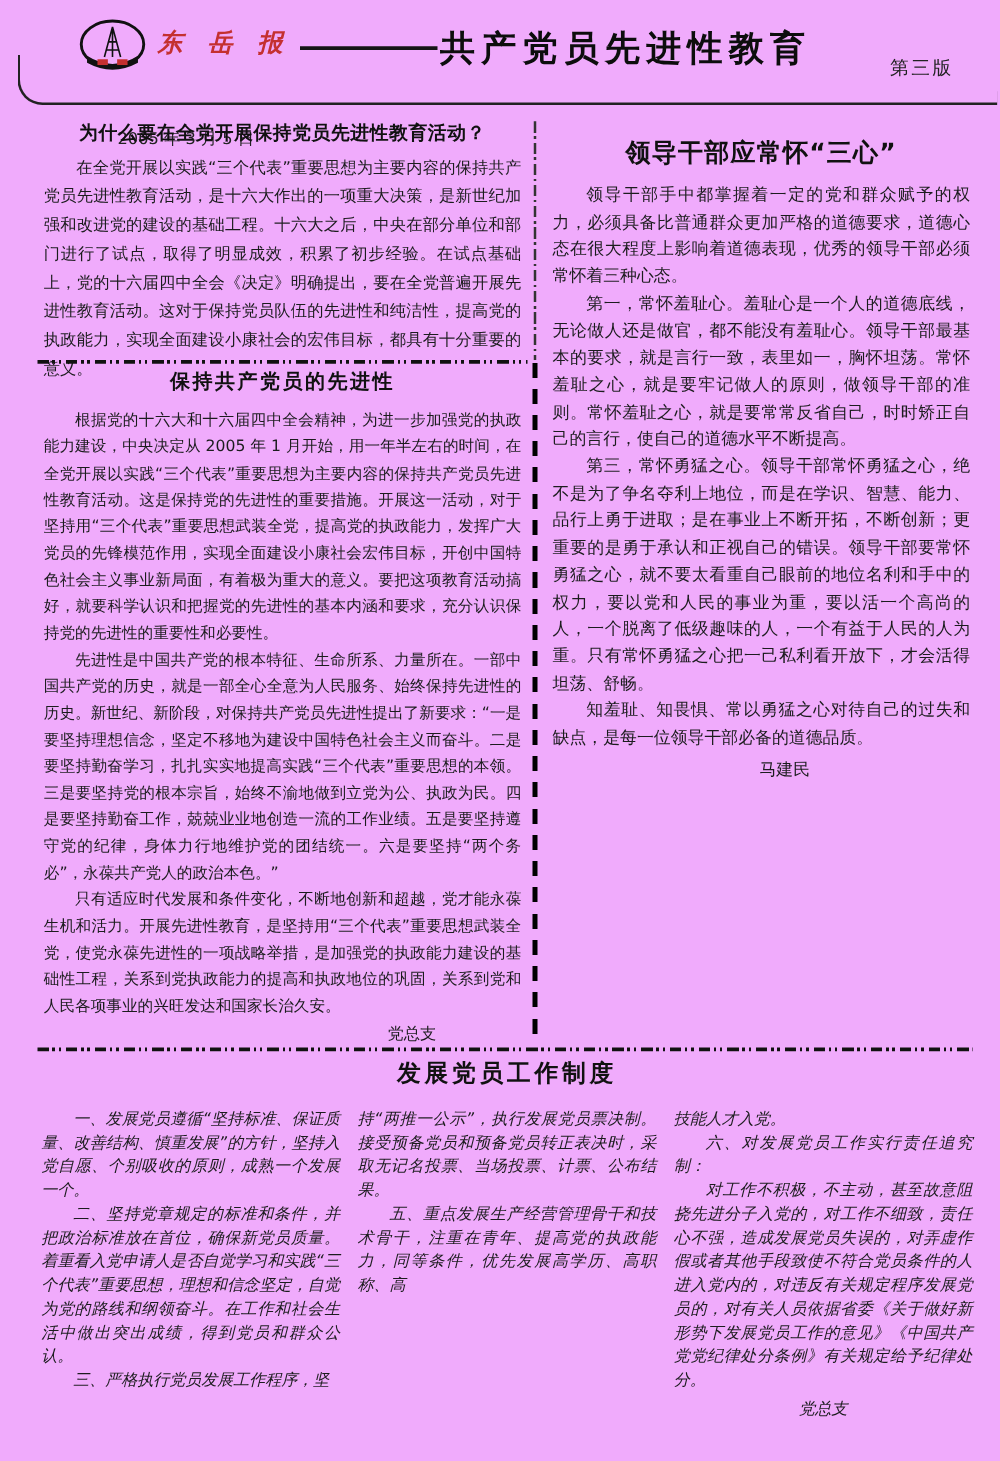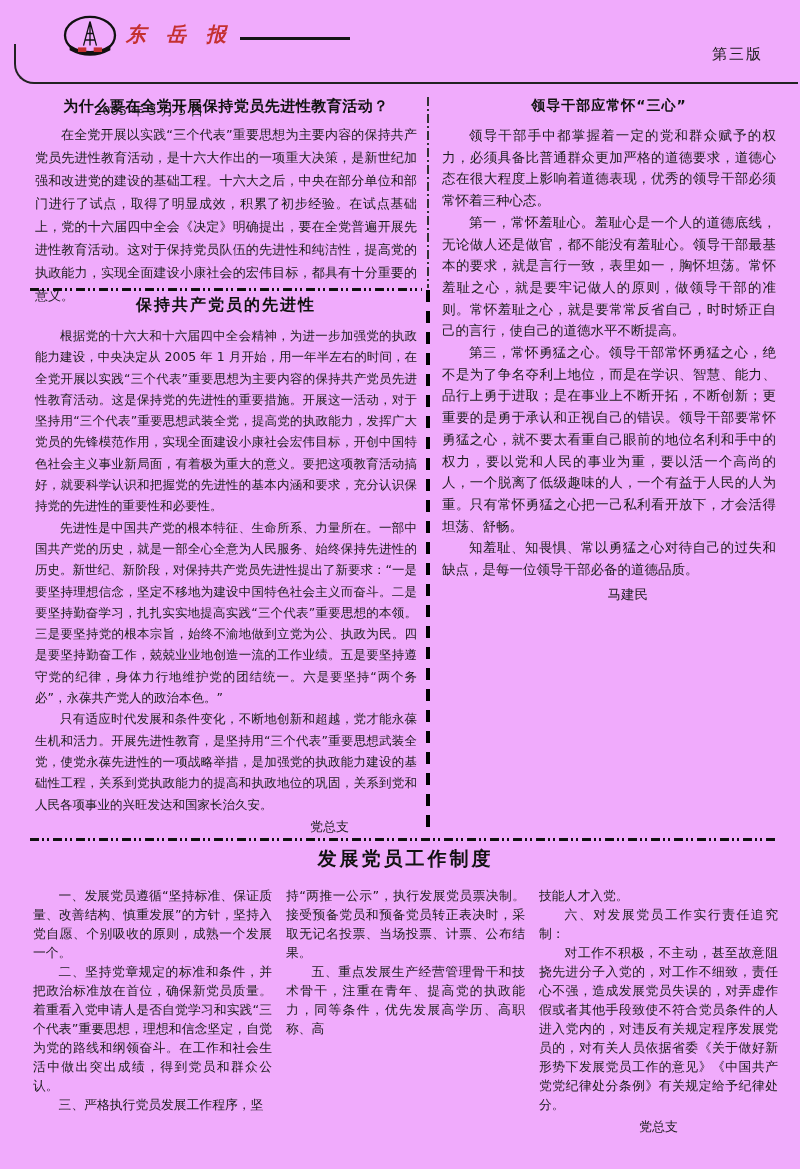--- a/index.html
+++ b/index.html
@@ -65,47 +65,48 @@
   .article-why p { font-size:13px; line-height:23px; }
 
   
   .article-keep { position:absolute; left:35px; top:295px; width:382px; }
   .article-keep h1 { font-size:16px; text-align:center; letter-spacing:2px; margin:0 0 9px; }
   .article-keep p { font-size:12.5px; line-height:21.3px; }
   .sig-keep { text-align:right; padding-right:68px; font-size:13px; margin-top:3px; color:#1c1c1e; }
 
   
   .article-three { position:absolute; left:442px; top:97px; width:334px; }
-  .article-three h1 { font-size:14px; text-align:center; letter-spacing:1px; margin:0 0 10px; }
+  .article-three h1 { font-size:20px; text-align:center; letter-spacing:1px; margin:12px 0 10px; }
   .article-three p { font-size:13.5px; line-height:21.7px; }
   .sig-three { text-align:right; padding-right:128px; font-size:13.5px; margin-top:5px; color:#1c1c1e; }
 
   
   .article-dev { position:absolute; left:33px; top:846px; width:745px; }
   .article-dev h1 { font-size:19px; text-align:center; letter-spacing:3px; margin:0 0 14px; }
-  .dev-cols { display:flex; gap:14px; }
+  .dev-cols { display:flex; gap:14px;font-style:italic; }
   .dev-col { flex:1; min-width:0; }
   .dev-col p { font-size:12.8px; line-height:19px; }
   .sig-dev { text-align:center; font-size:13px; margin-top:4px; color:#1c1c1e; }
 </style>
 </head>
 <body>
 
 <div class="page">
 
   <svg class="logo" viewBox="0 0 60 54" aria-hidden="true">
     <ellipse cx="30" cy="22" rx="27" ry="20" fill="none" stroke="#111" stroke-width="2.5"></ellipse>
     <path d="M30 7 L23 33 M30 7 L37 33 M26 20 L34 20 M24 27 L36 27 M30 7 L30 33" stroke="#111" stroke-width="1.4" fill="none"></path>
     <path d="M8 32 Q30 46 52 32 L52 38 Q30 50 8 38 Z" fill="#111"></path>
     <rect x="17" y="35" width="9" height="5" fill="#c43030"></rect>
     <rect x="34" y="35" width="9" height="5" fill="#c43030"></rect>
   </svg>
   <div class="paper-name">东岳报</div>
   <div class="issue-date">2005 年 3 月 5 日</div>
   <div class="masthead-rule"></div>
+  <div class="main-title">共产党员先进性教育</div>
   <div class="page-label">第三版</div>
   <div class="header-frame"></div>
 
   <section class="article-why">
     <h2>为什么要在全党开展保持党员先进性教育活动？</h2>
     <p>在全党开展以实践“三个代表”重要思想为主要内容的保持共产党员先进性教育活动，是十六大作出的一项重大决策，是新世纪加强和改进党的建设的基础工程。十六大之后，中央在部分单位和部门进行了试点，取得了明显成效，积累了初步经验。在试点基础上，党的十六届四中全会《决定》明确提出，要在全党普遍开展先进性教育活动。这对于保持党员队伍的先进性和纯洁性，提高党的执政能力，实现全面建设小康社会的宏伟目标，都具有十分重要的意义。</p>
   </section>
 
   <div class="hdiv left-hdiv"></div>
 

